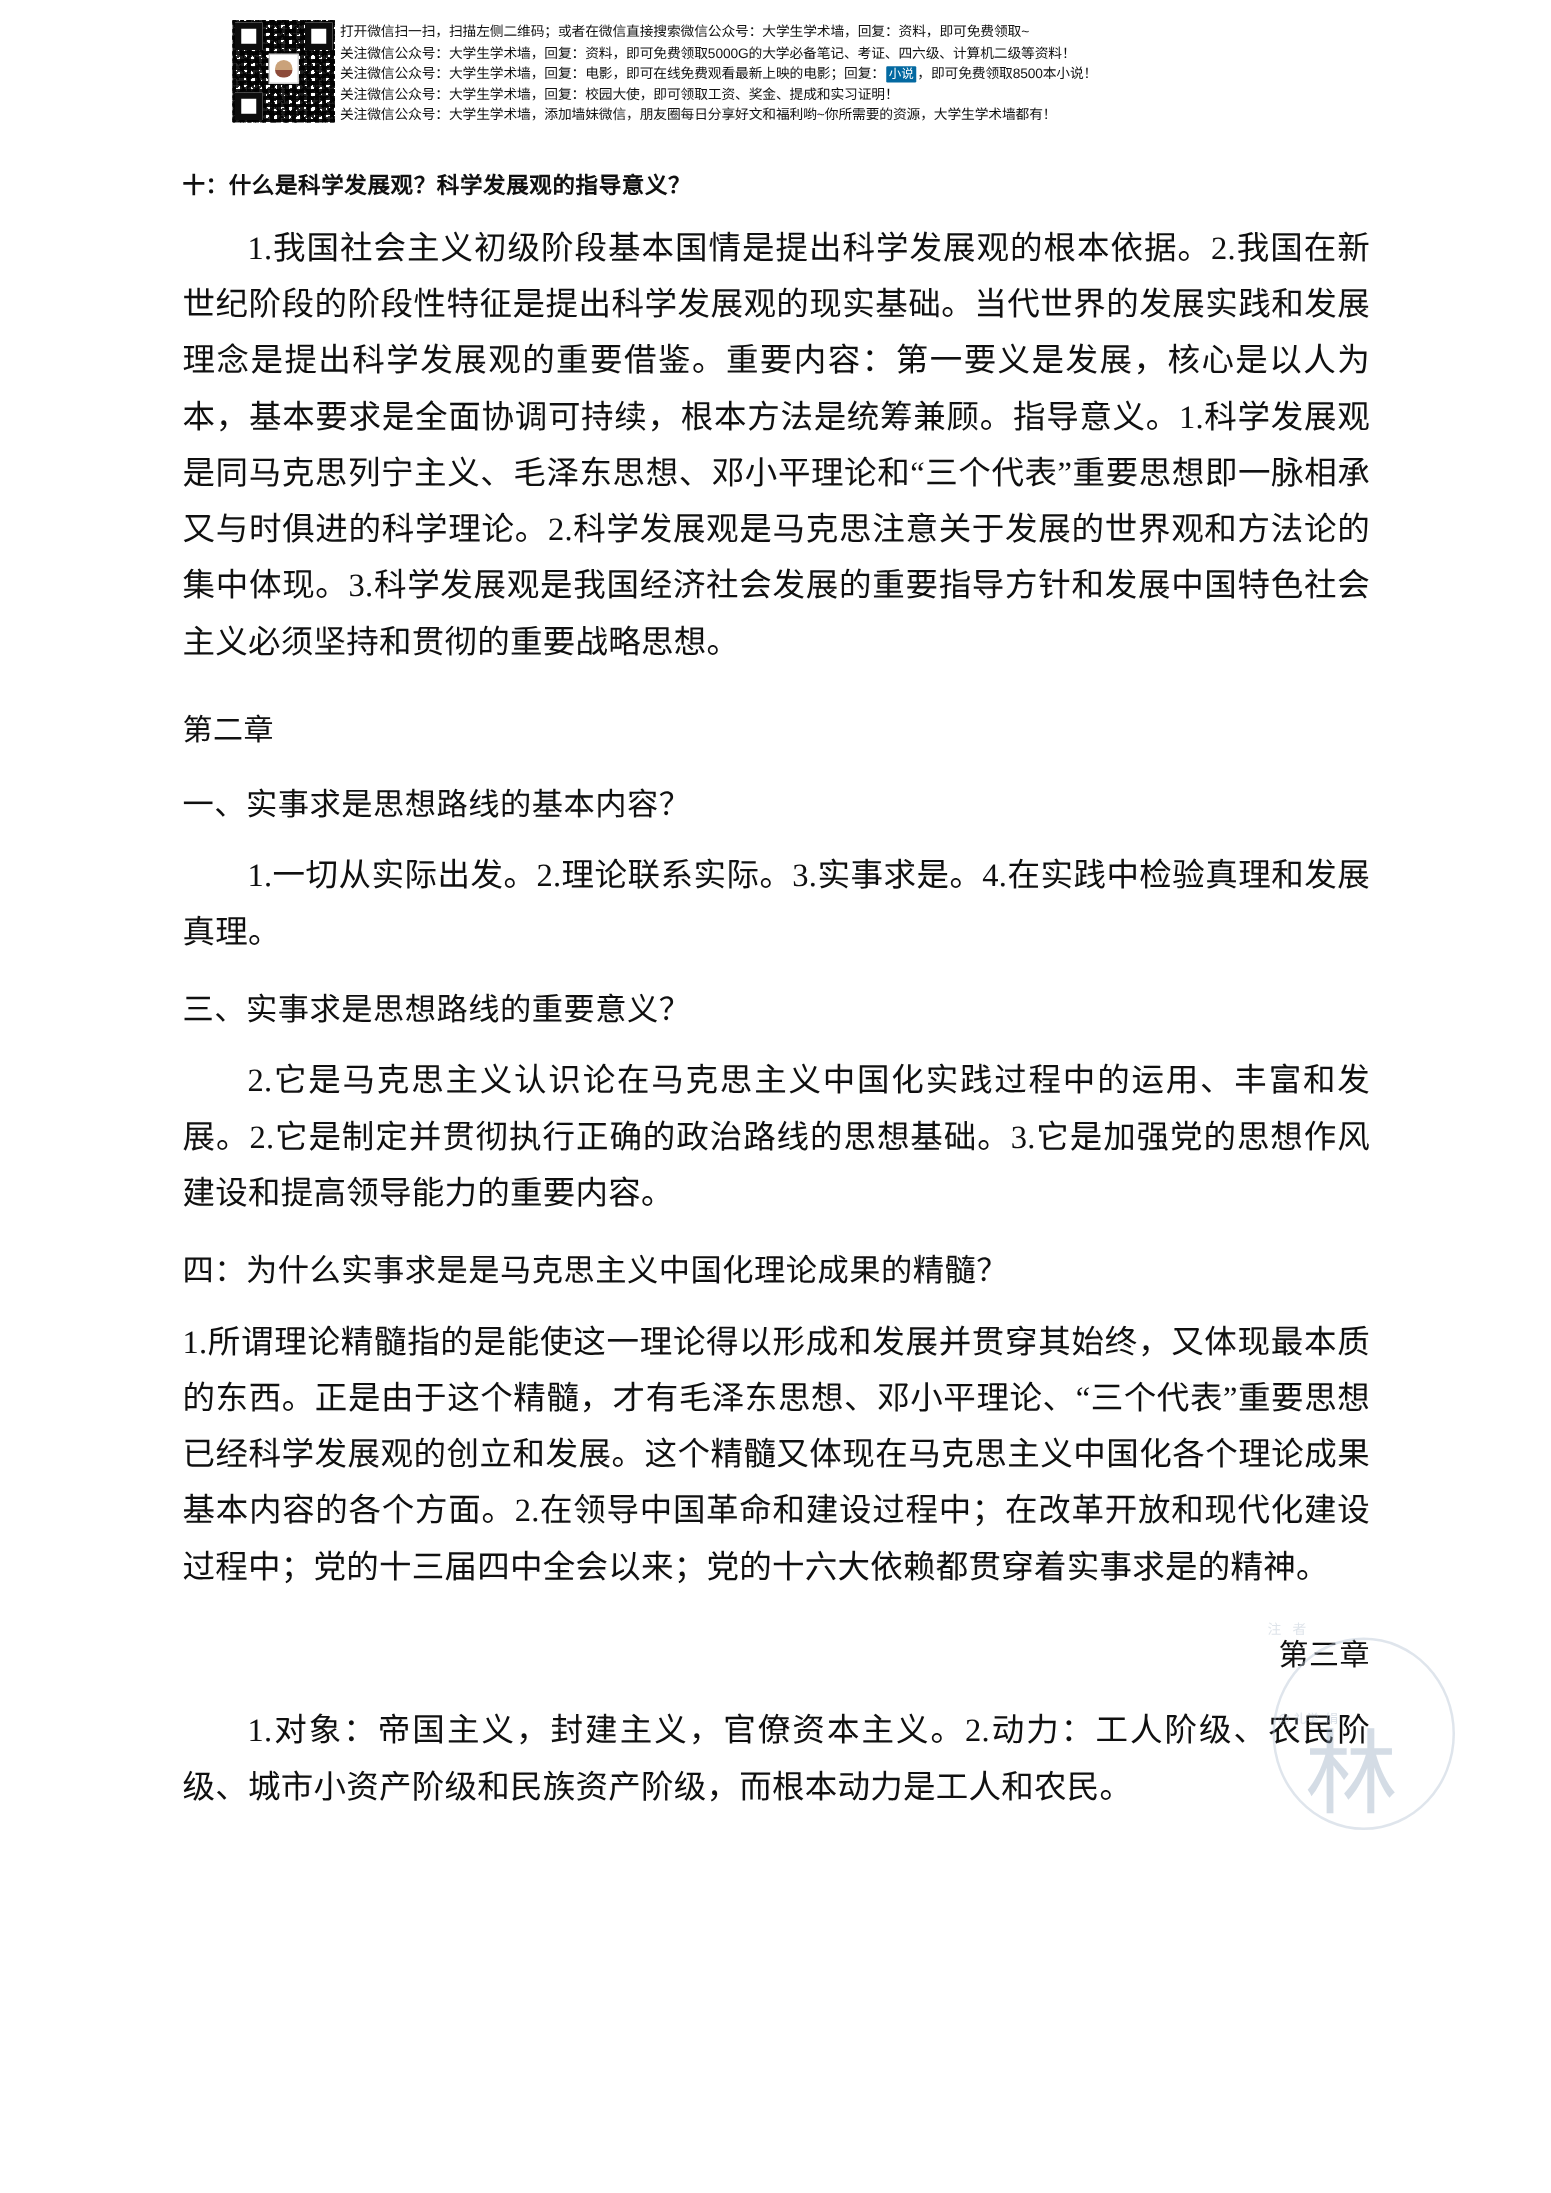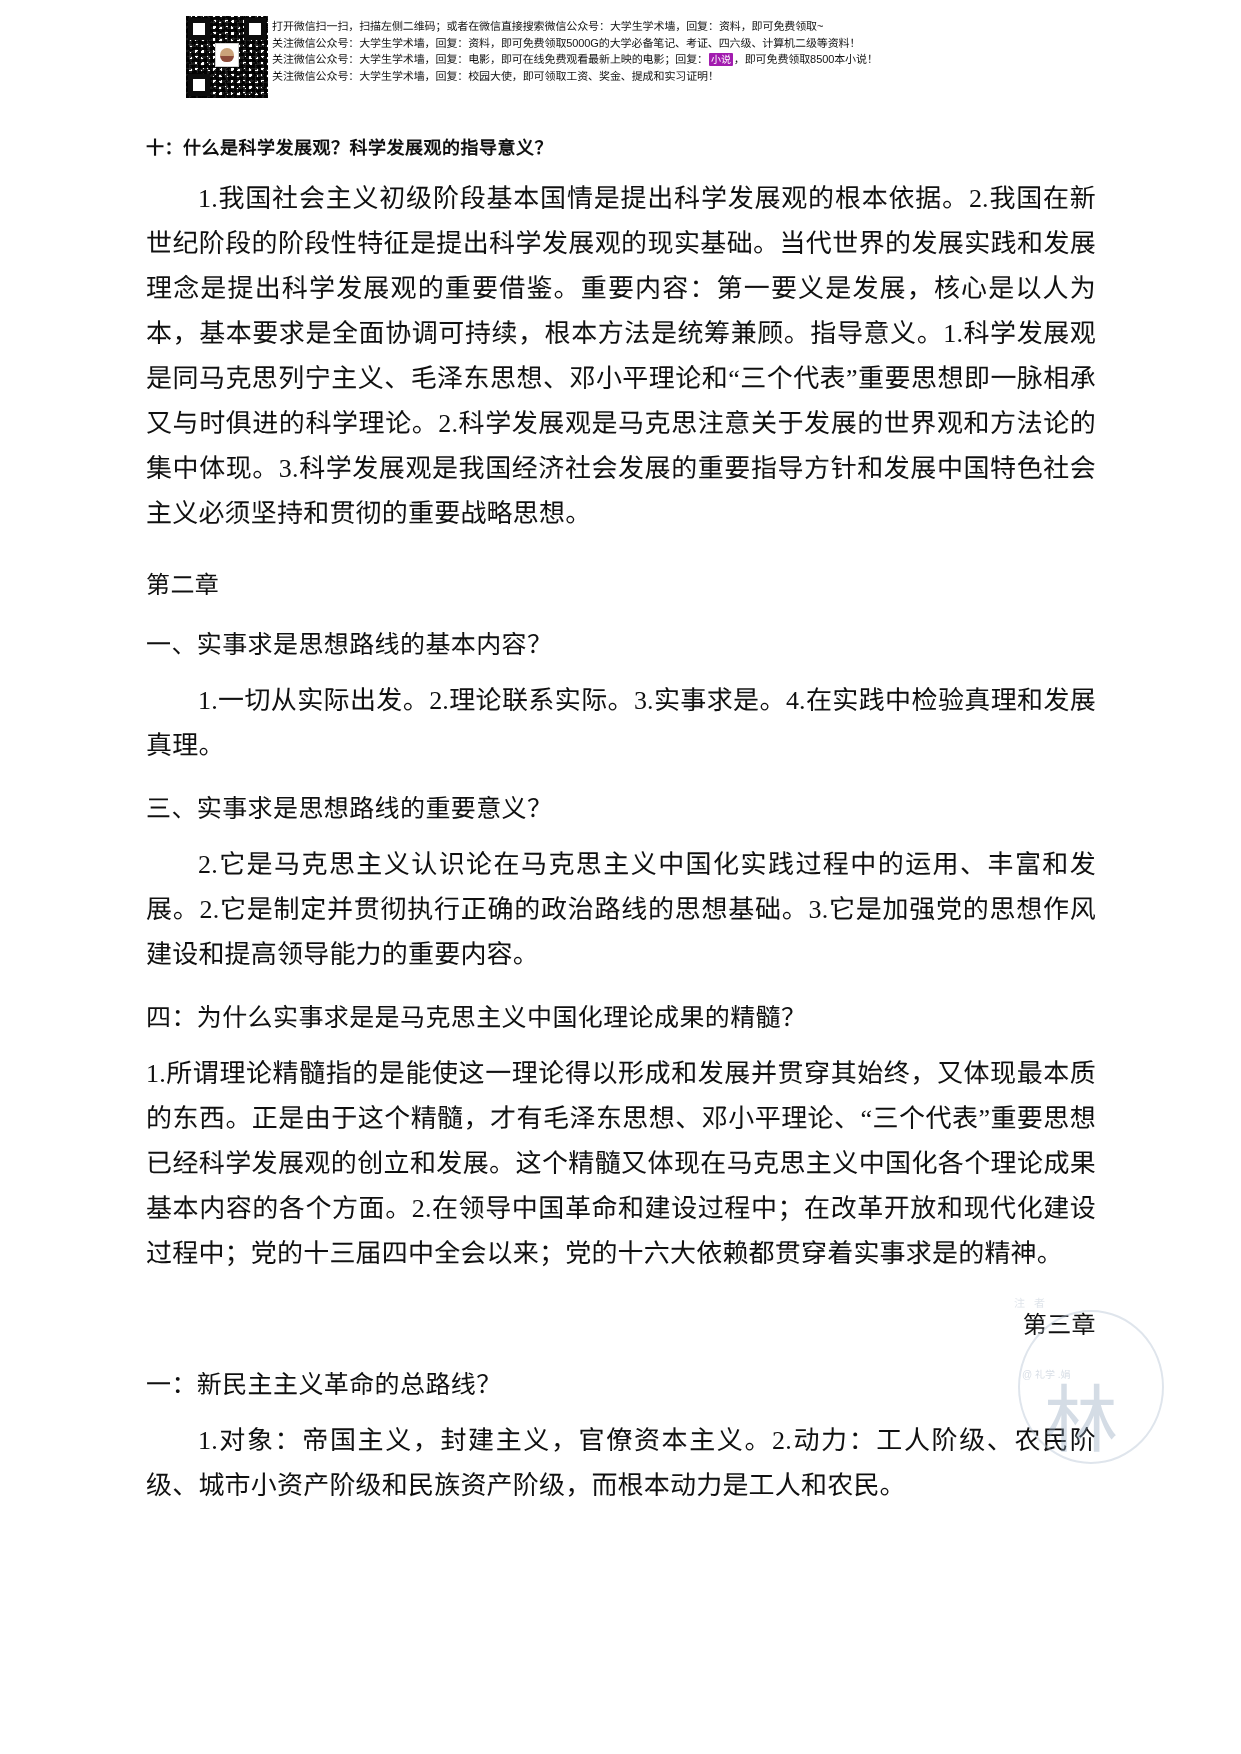--- a/index.html
+++ b/index.html
@@ -100,21 +100,21 @@
   .promo-line {
     font-family: "Liberation Sans", "DejaVu Sans", sans-serif;
     font-size: 11px;
     line-height: 16.5px;
     color: #111111;
     white-space: nowrap;
     letter-spacing: -0.1px;
   }
   .promo-line .tag {
     display: inline-block;
-    background: #a21caf;
+    background: #0369a1;
     color: #ffffff;
     padding: 0 2px;
     margin: 0 1px;
     border-radius: 1px;
     font-size: 10px;
     line-height: 13px;
   }
 
   
   .doc {
@@ -224,20 +224,23 @@
       </div>
       <div class="promo-line">
         <span>关注微信公众号：大学生学术墙，回复：资料，即可免费领取5000G的大学必备笔记、考证、四六级、计算机二级等资料！</span>
       </div>
       <div class="promo-line">
         <span>关注微信公众号：大学生学术墙，回复：电影，即可在线免费观看最新上映的电影；回复：</span><span class="tag">小说</span><span>，即可免费领取8500本小说！</span>
       </div>
       <div class="promo-line">
         <span>关注微信公众号：大学生学术墙，回复：校园大使，即可领取工资、奖金、提成和实习证明！</span>
       </div>
+      <div class="promo-line">
+        <span>关注微信公众号：大学生学术墙，添加墙妹微信，朋友圈每日分享好文和福利哟~你所需要的资源，大学生学术墙都有！</span>
+      </div>
     </div>
   </div>
 
   <div class="doc">
 
     <h2 class="h-section">十：什么是科学发展观？科学发展观的指导意义？</h2>
 
     <p class="para indent">1.我国社会主义初级阶段基本国情是提出科学发展观的根本依据。2.我国在新世纪阶段的阶段性特征是提出科学发展观的现实基础。当代世界的发展实践和发展理念是提出科学发展观的重要借鉴。重要内容：第一要义是发展，核心是以人为本，基本要求是全面协调可持续，根本方法是统筹兼顾。指导意义。1.科学发展观是同马克思列宁主义、毛泽东思想、邓小平理论和“三个代表”重要思想即一脉相承又与时俱进的科学理论。2.科学发展观是马克思注意关于发展的世界观和方法论的集中体现。3.科学发展观是我国经济社会发展的重要指导方针和发展中国特色社会主义必须坚持和贯彻的重要战略思想。</p>
 
     <h3 class="h-chapter">第二章</h3>
@@ -249,21 +252,20 @@
     <h4 class="h-question">三、实事求是思想路线的重要意义？</h4>
 
     <p class="para indent">2.它是马克思主义认识论在马克思主义中国化实践过程中的运用、丰富和发展。2.它是制定并贯彻执行正确的政治路线的思想基础。3.它是加强党的思想作风建设和提高领导能力的重要内容。</p>
 
     <h4 class="h-question">四：为什么实事求是是马克思主义中国化理论成果的精髓？</h4>
 
     <p class="para noindent">1.所谓理论精髓指的是能使这一理论得以形成和发展并贯穿其始终，又体现最本质的东西。正是由于这个精髓，才有毛泽东思想、邓小平理论、“三个代表”重要思想已经科学发展观的创立和发展。这个精髓又体现在马克思主义中国化各个理论成果基本内容的各个方面。2.在领导中国革命和建设过程中；在改革开放和现代化建设过程中；党的十三届四中全会以来；党的十六大依赖都贯穿着实事求是的精神。</p>
 
     <h3 class="h-chapter indent-1">第三章</h3>
 
-    <h4 class="h-question">一：新民主主义革命的总路线？</h4>
 
     <p class="para indent">1.对象：帝国主义，封建主义，官僚资本主义。2.动力：工人阶级、农民阶级、城市小资产阶级和民族资产阶级，而根本动力是工人和农民。</p>
 
   </div>
 
   <div class="watermark">
     <span class="wm-ring"></span>
     <span class="wm-handle">注 者</span>
     <span class="wm-at">@ 礼学 .娟</span>
     <span class="wm-glyph">林</span>

